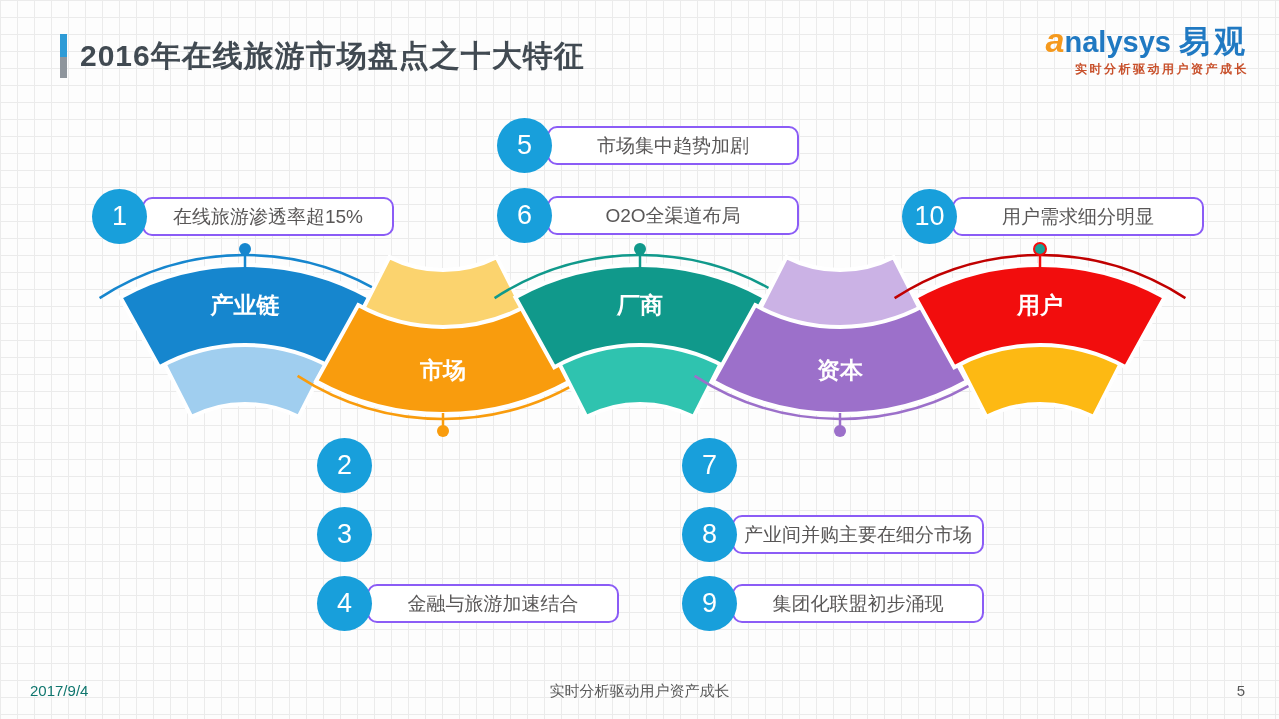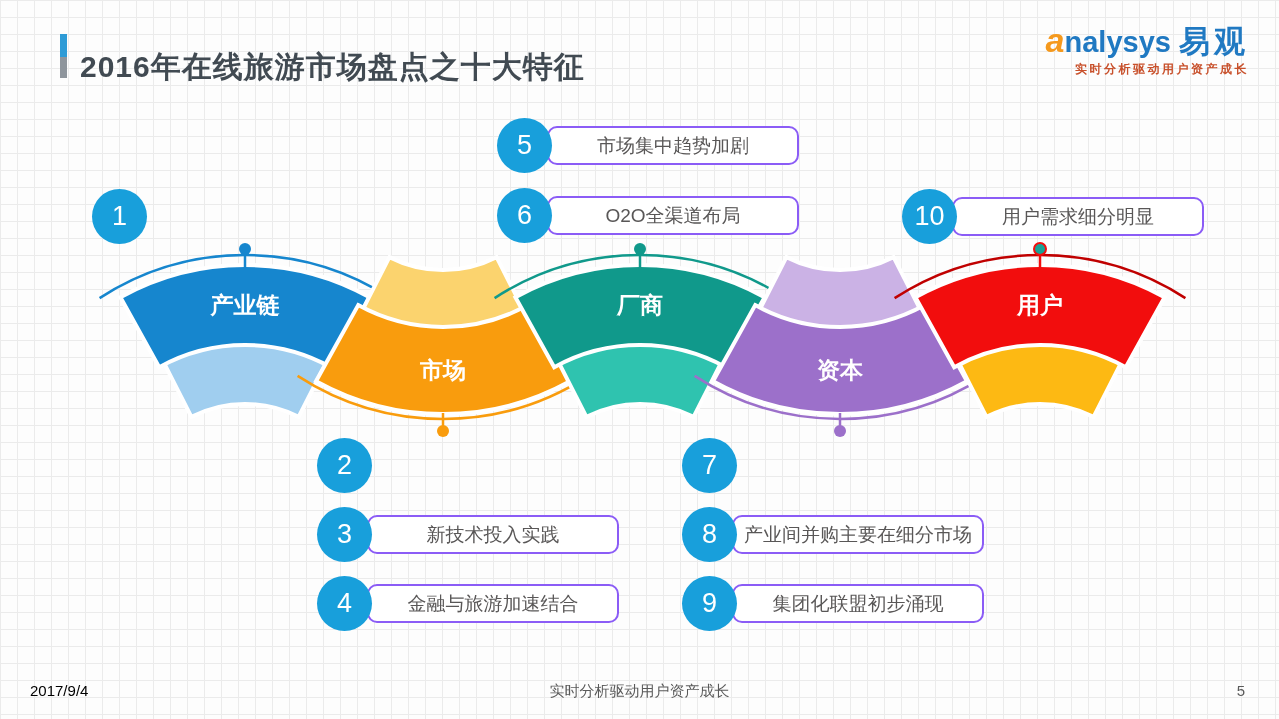--- a/index.html
+++ b/index.html
@@ -8,39 +8,39 @@
     font-family:"Liberation Sans","DejaVu Sans",sans-serif;
     background-color:#fdfdfd;
     background-image:linear-gradient(#ebebeb 1px,transparent 1px),
                      linear-gradient(90deg,#ebebeb 1px,transparent 1px);
     background-size:17px 17px;
   }
   
   .accent-bar{position:absolute;left:60px;top:34px;width:7px;height:44px;
     background:linear-gradient(180deg,#2E9BD6 0%,#2E9BD6 52%,#8E959C 52%,#8E959C 100%);}
   .page-title{position:absolute;left:80px;top:36px;font-size:30px;font-weight:bold;
-    color:#414A52;letter-spacing:1px;white-space:nowrap;margin-top:11px;}
+    color:#414A52;letter-spacing:1px;white-space:nowrap;}
   .logo{position:absolute;right:30px;top:22px;text-align:right;line-height:1.1;}
   .logo-brand{font-weight:bold;color:#2079C2;font-size:29px;white-space:nowrap;}
   .logo-a{color:#F5991D;font-size:34px;font-style:italic;}
   .logo-rest{font-size:29px;}
   .logo-cn{font-size:31px;letter-spacing:4px;}
   .logo-tagline{margin-top:4px;font-size:12px;font-weight:bold;color:#C8502B;letter-spacing:2.5px;}
   
   #fan-svg{position:absolute;left:0;top:0;}
   
   .callout{position:absolute;width:304px;height:55px;}
   .co-box{position:absolute;left:50px;top:8px;width:248px;height:35px;background:#fff;
     border:2px solid #8b5cf6;border-radius:10px;display:flex;align-items:center;
     justify-content:center;font-size:19px;color:#595757;white-space:nowrap;}
   .co-num{position:absolute;left:0;top:0;width:55px;height:55px;border-radius:50%;
     background:#189FDB;color:#fff;display:flex;align-items:center;justify-content:center;
     font-size:27px;z-index:2;}
   
-  .footer-date{position:absolute;left:30px;top:682px;font-size:15px;color:#000000;}
+  .footer-date{position:absolute;left:30px;top:682px;font-size:15px;color:#0f766e;}
   .footer-slogan{position:absolute;left:50%;transform:translateX(-50%);top:682px;
     font-size:15px;color:#5a5a5a;white-space:nowrap;}
   .footer-page{position:absolute;right:34px;top:682px;font-size:15px;color:#5a5a5a;}
 </style>
 </head>
 <body>
 
 <div class="accent-bar"></div>
 <div class="page-title">2016年在线旅游市场盘点之十大特征</div>
 
@@ -88,27 +88,27 @@
       <path d="M958.3,361.6 A180,180 0 0 1 1121.7,361.6 L1093.6,416.9 A118,118 0 0 0 986.4,416.9 Z" fill="#FDB913" stroke="#ffffff" stroke-width="4"></path>
       <path d="M915.4,297.2 A257,257 0 0 1 1164.6,297.2 L1125.8,367.2 A177,177 0 0 0 954.2,367.2 Z" fill="#F20D0D" stroke="#ffffff" stroke-width="4"></path>
       <text x="1040" y="313" text-anchor="middle" fill="#ffffff" font-size="23" font-weight="bold">用户</text>
       <line x1="1040" y1="250" x2="1040" y2="268" stroke="#F20D0D" stroke-width="2.5"></line>
       <circle cx="1040" cy="249" r="6" fill="#18A295" stroke="#F20D0D" stroke-width="2"></circle>
     </g>
   </svg>
 
 <div class="callout" style="left:92px;top:189px">
   <div class="co-num">1</div>
+  <div class="co-box">在线旅游渗透率超15%</div>
 </div>
 <div class="callout" style="left:317px;top:438px">
   <div class="co-num">2</div>
 </div>
 <div class="callout" style="left:317px;top:507px">
   <div class="co-num">3</div>
-  <div class="co-box">新技术投入实践</div>
 </div>
 <div class="callout" style="left:317px;top:576px">
   <div class="co-num">4</div>
   <div class="co-box">金融与旅游加速结合</div>
 </div>
 <div class="callout" style="left:497px;top:118px">
   <div class="co-num">5</div>
   <div class="co-box">市场集中趋势加剧</div>
 </div>
 <div class="callout" style="left:497px;top:188px">

